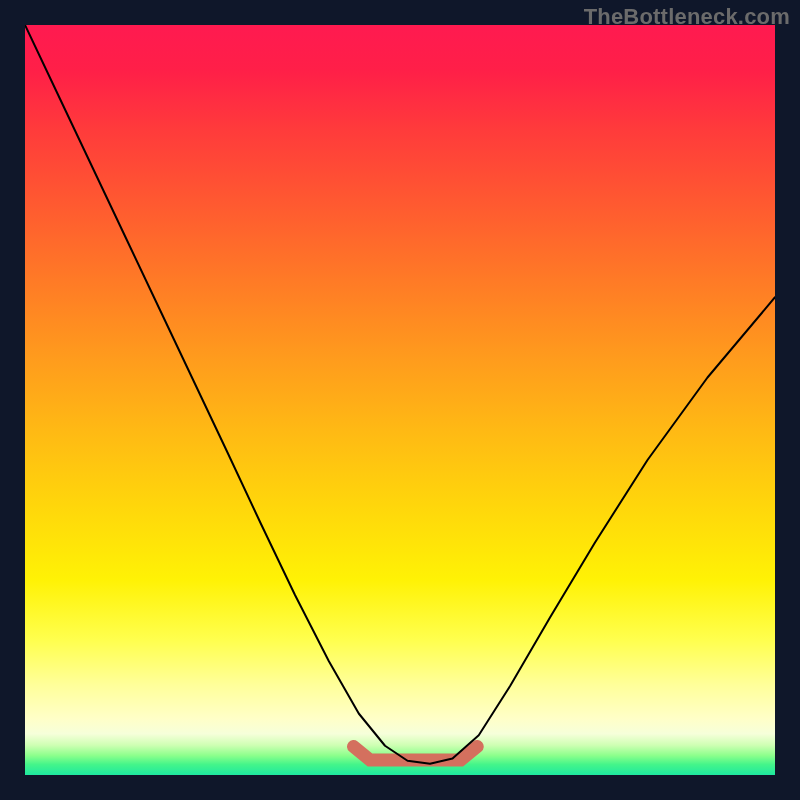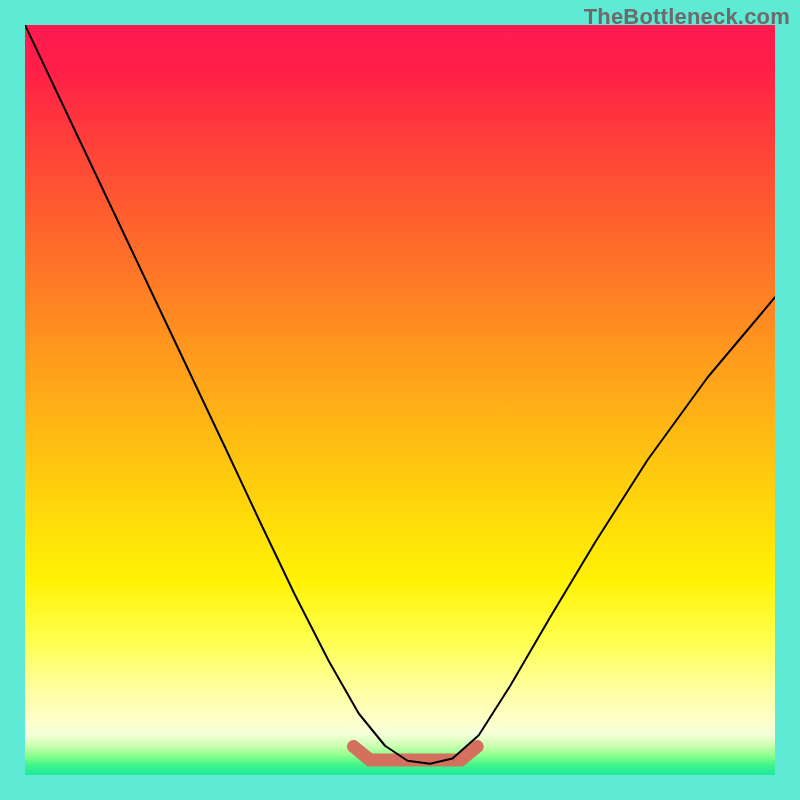--- a/index.html
+++ b/index.html
@@ -8,21 +8,21 @@
     width: 800px;
     height: 800px;
     background: #000;
     overflow: hidden;
     font-family: Arial, Helvetica, sans-serif;
   }
   .frame {
     position: relative;
     width: 800px;
     height: 800px;
-    background: #5eead4;
+    background: #0f172a;
   }
   .watermark {
     position: absolute;
     top: 4px;
     right: 10px;
     color: #6b6b6b;
     font-size: 22px;
     font-weight: 600;
     letter-spacing: 0.2px;
     z-index: 30;

